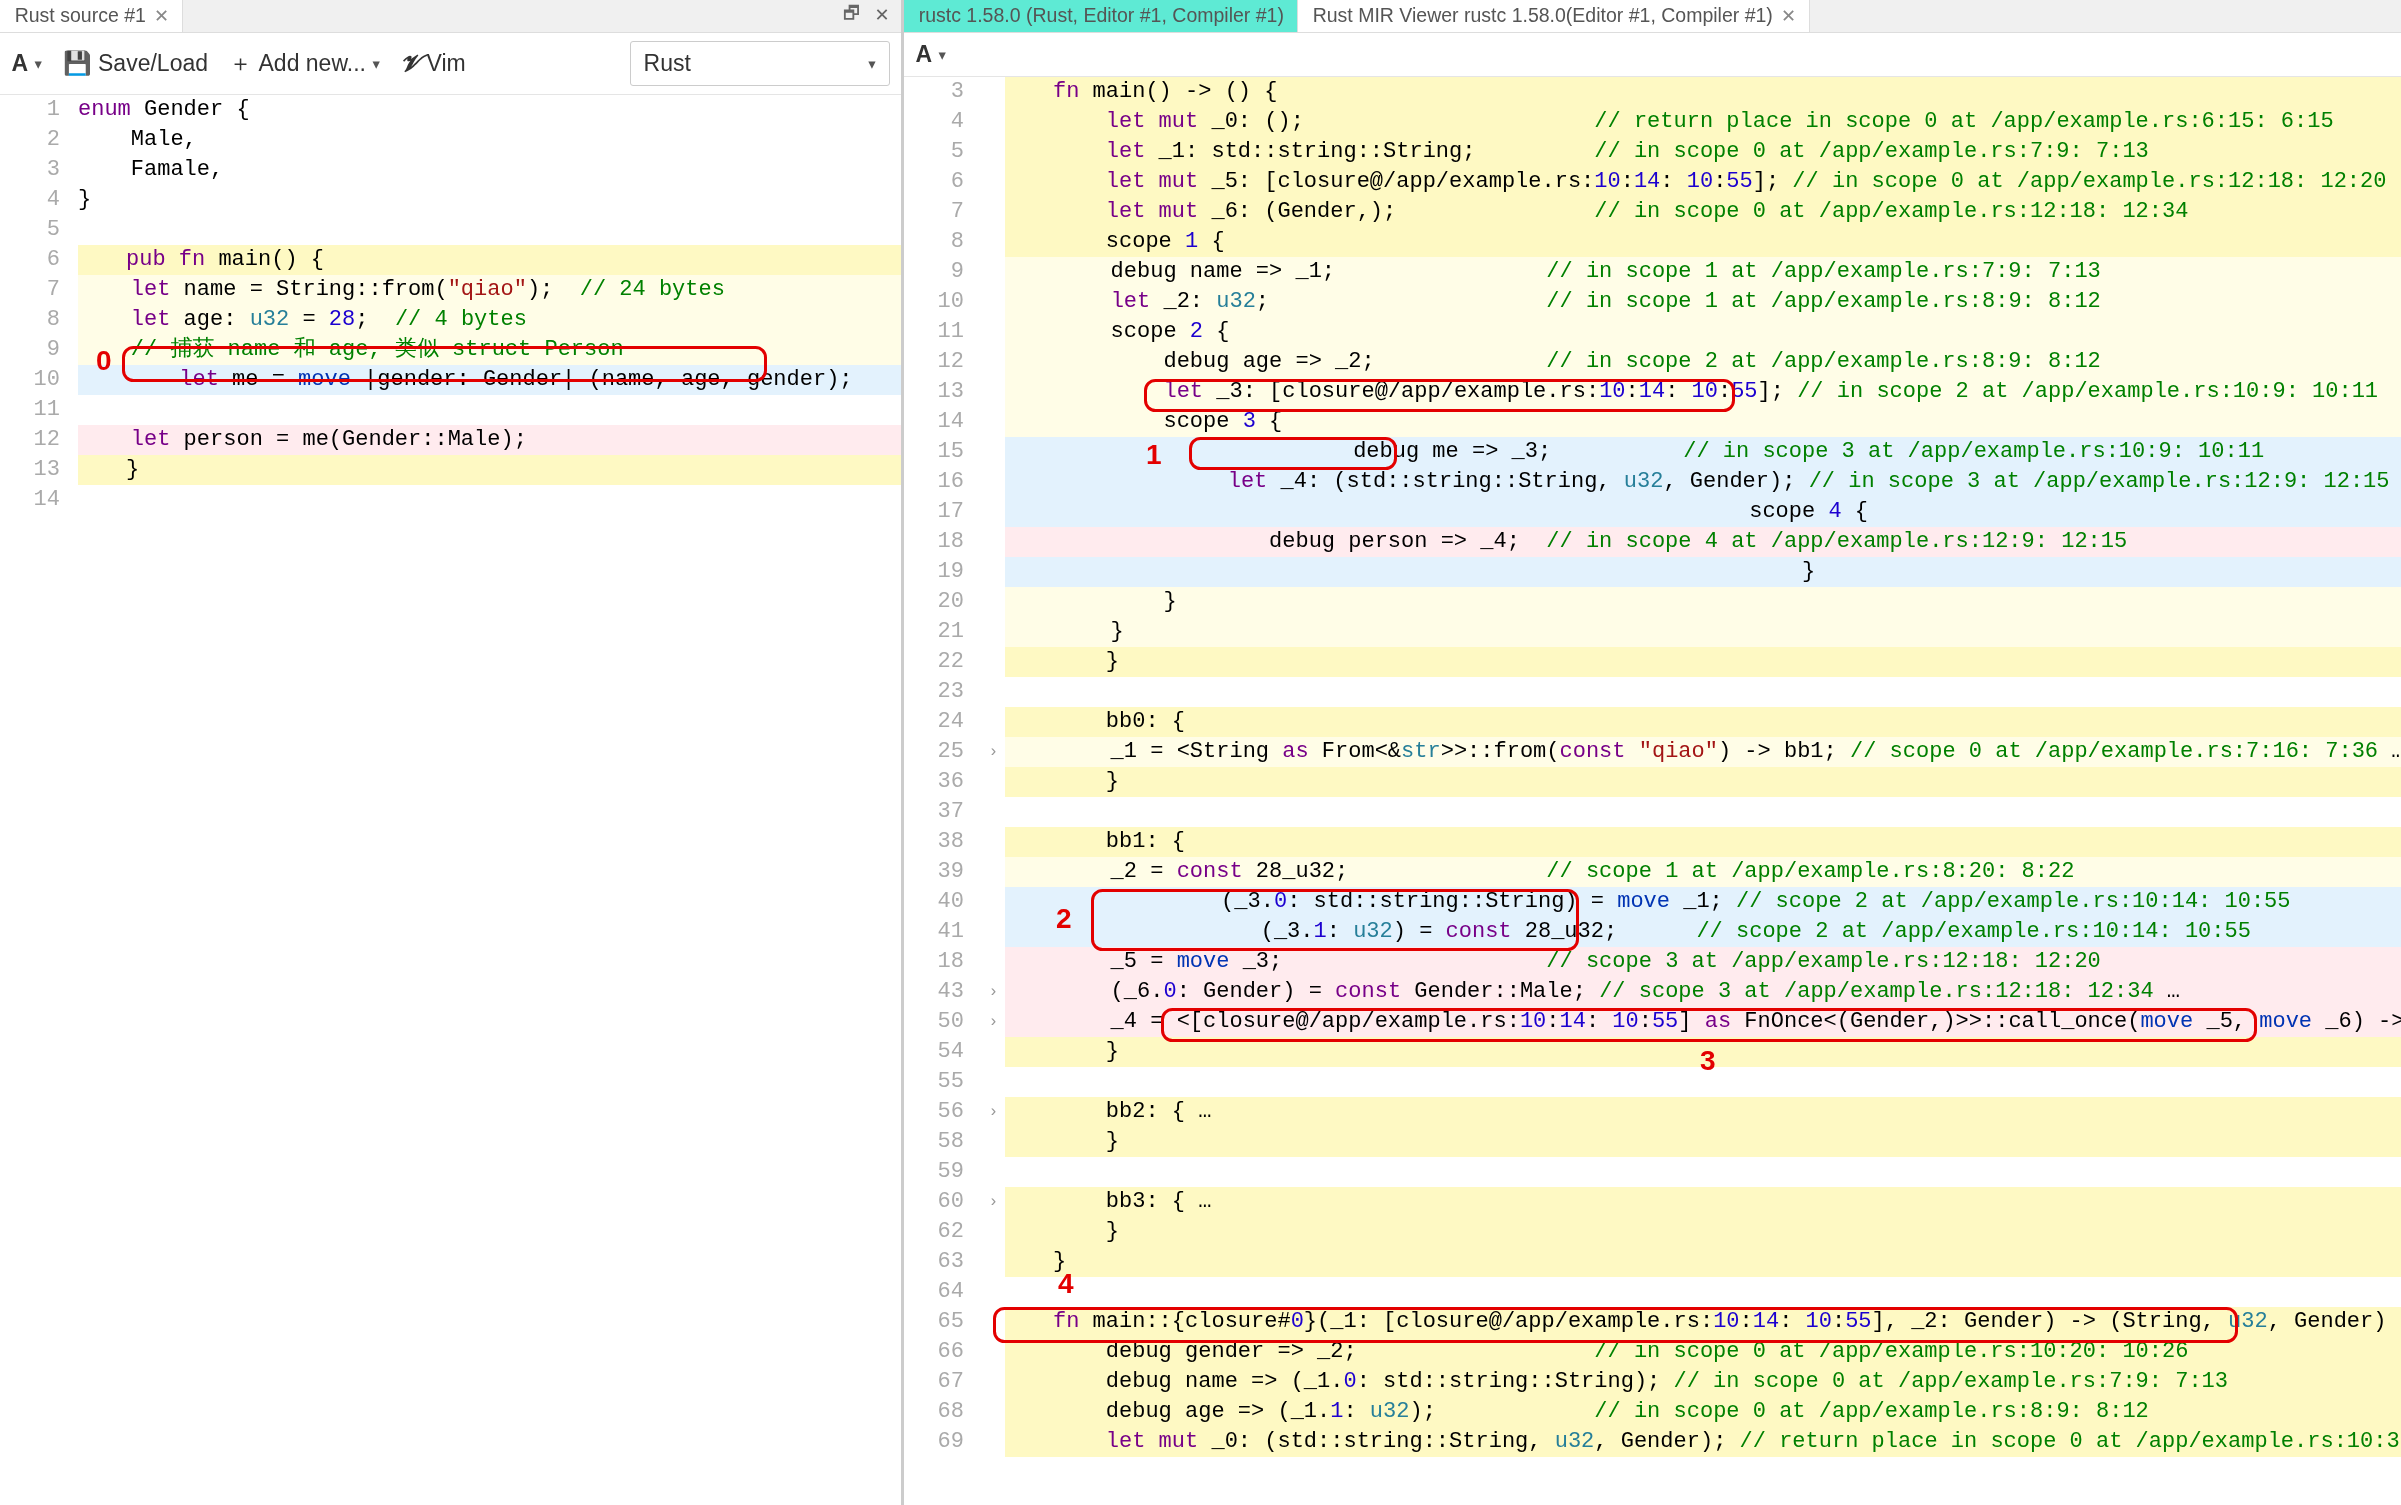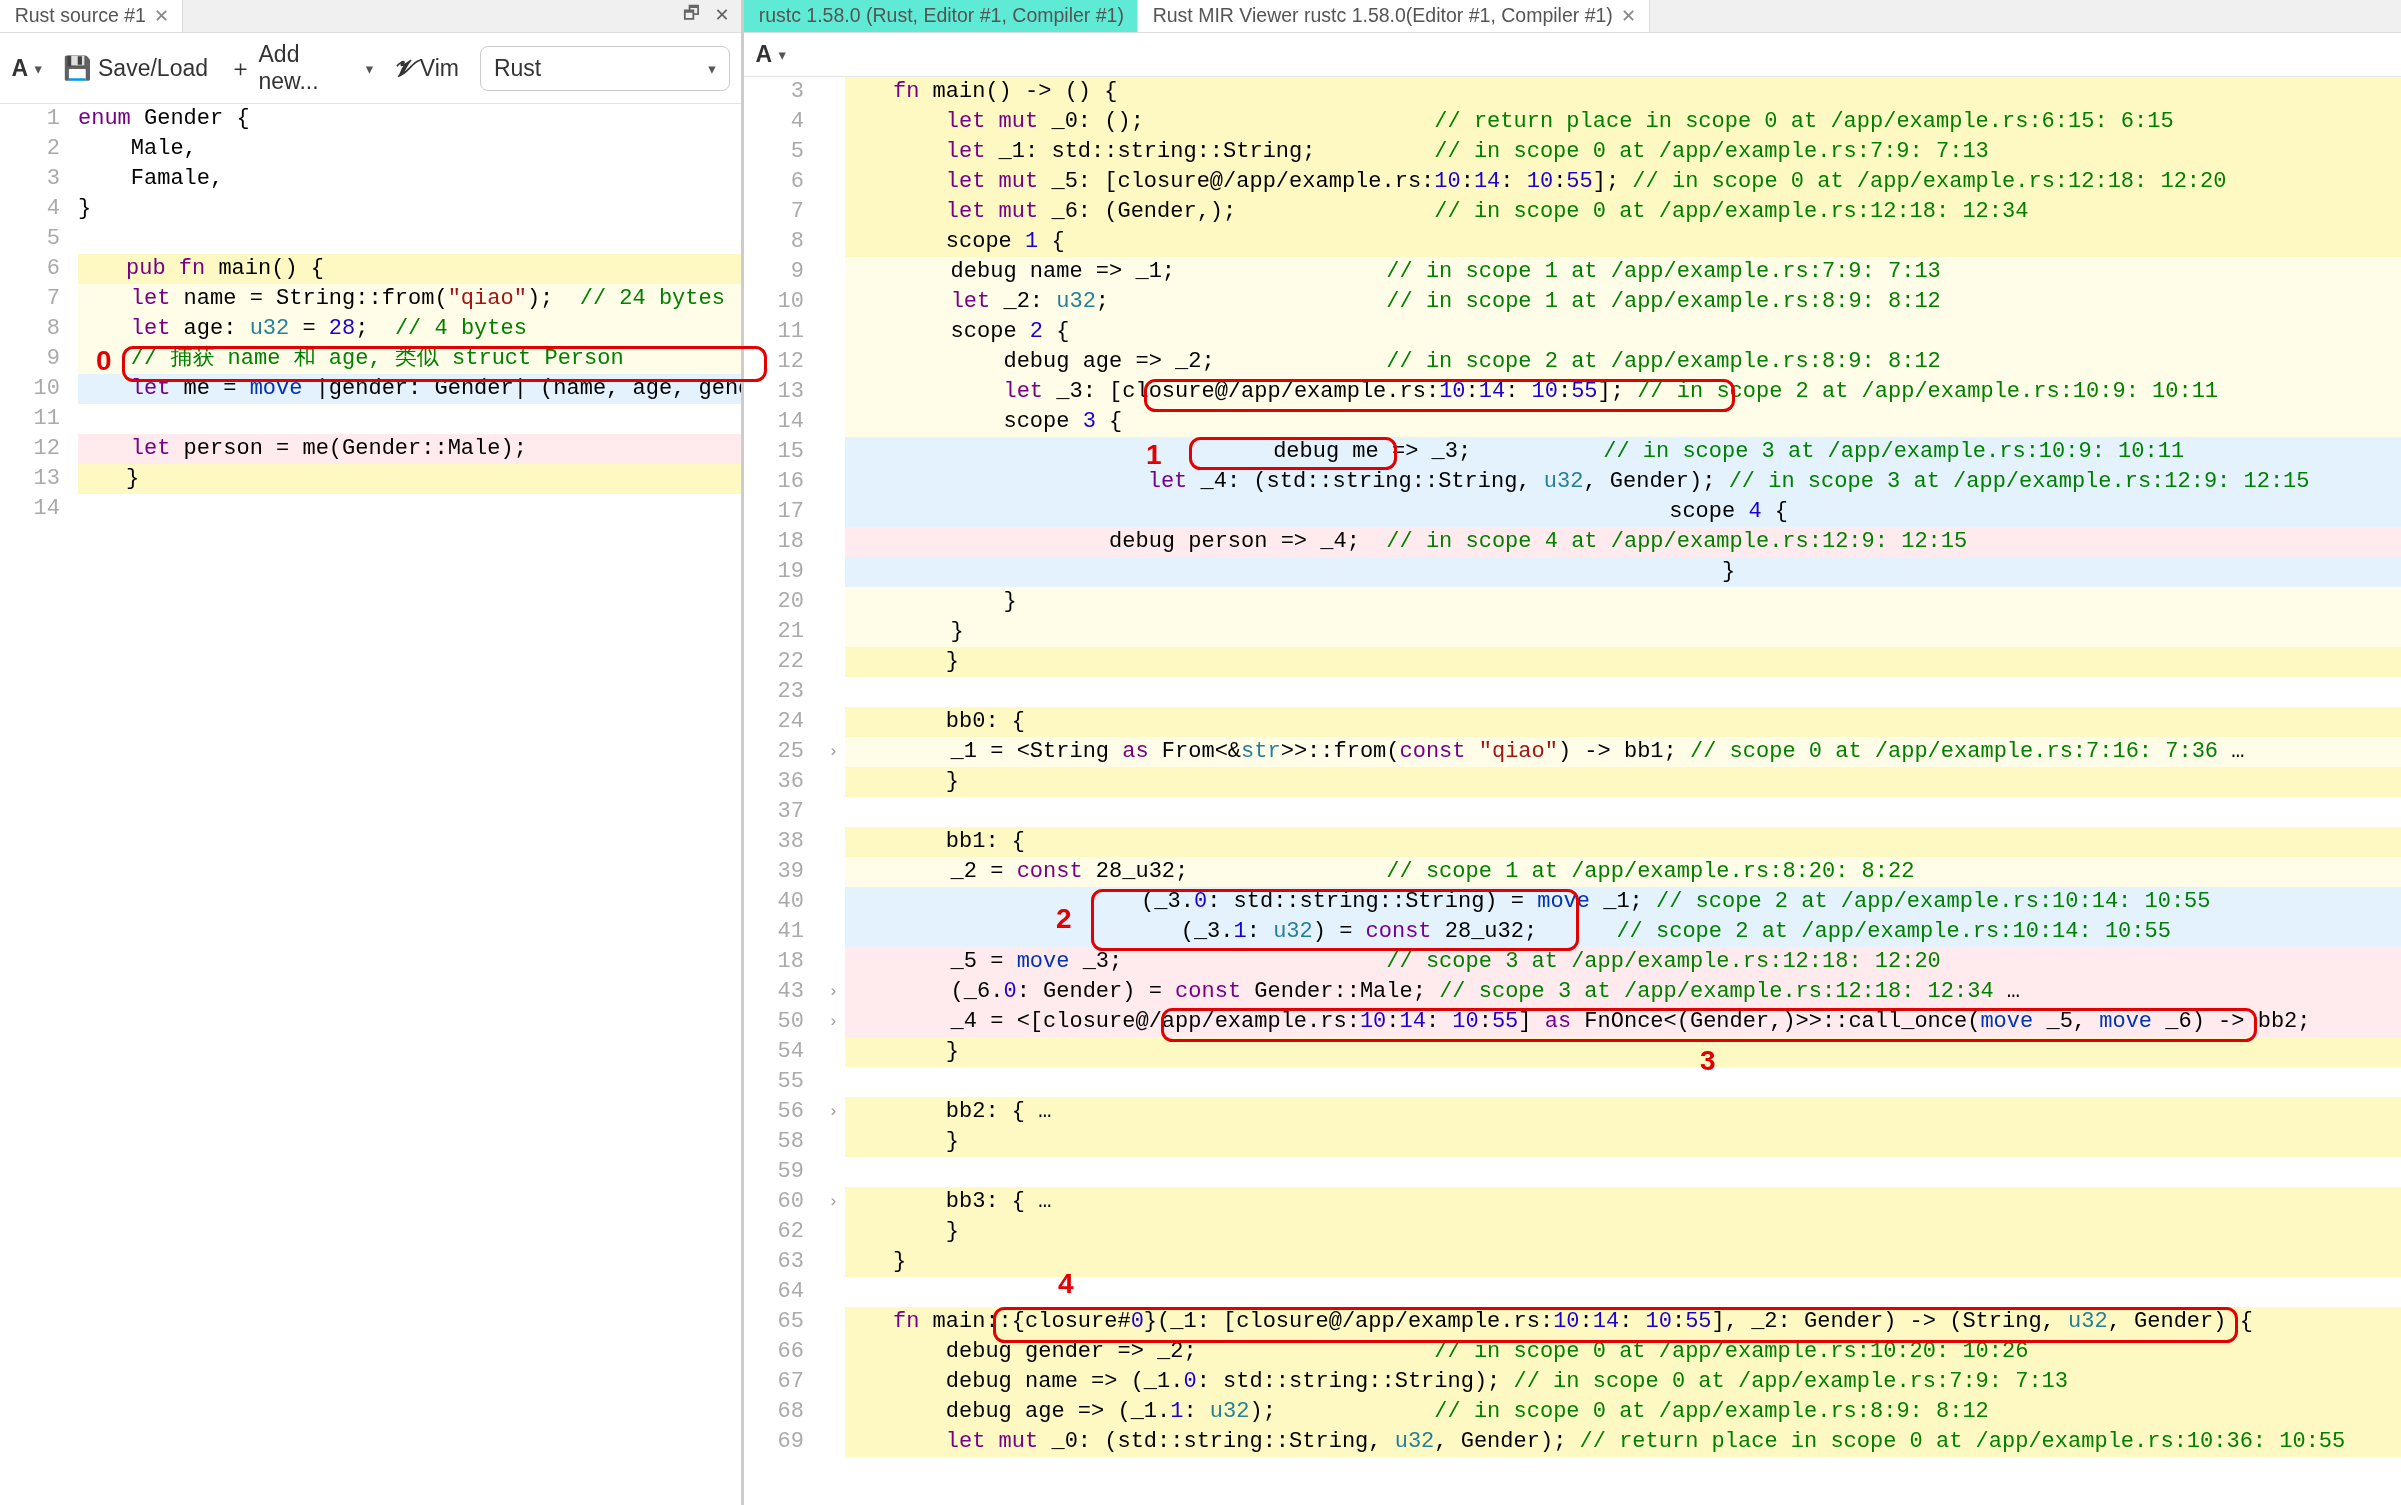--- a/index.html
+++ b/index.html
@@ -1,31 +1,31 @@
 <!DOCTYPE html>
 <html style="font-size:13px"><head>
 <meta charset="utf-8">
 <style>
 * { box-sizing: border-box; margin: 0; padding: 0; }
 body { font-family: -apple-system, BlinkMacSystemFont, "Segoe UI", Arial, sans-serif; font-size: 21px; background: #fff; overflow: hidden; }
 .app { display: flex; height: 1506px; width: 2401px; }
 .pane { display: flex; flex-direction: column; overflow: hidden; }
-.pane-left { width: 744px; border-right: 3.3px solid #ccc; }
+.pane-left { width: 904px; border-right: 3.3px solid #ccc; }
 .pane-right { flex: 1; }
 .tabbar { display: flex; background: #f0f0f0; border-bottom: 0.8px solid #ddd; height: 33px; align-items: flex-end; font-size: 19.5px; color: #555; }
 .tab { padding: 4.9px 13px 4.9px 14.7px; display: flex; align-items: center; gap: 8.1px; background: #5eead4; cursor: pointer; border-right: 0.8px solid #ddd; }
 .tab.active { background: #fff; }
 .tab-close { font-size: 18px; color: #888; cursor: pointer; }
 .tabbar-spacer { flex: 1; }
 .win-btns { display: flex; gap: 4.9px; padding-right: 6.5px; align-items: center; font-size: 18px; color: #666; }
 .win-btn { padding: 1.6px 4.9px; cursor: pointer; }
 .toolbar { display: flex; align-items: center; padding: 8.1px 11.4px; gap: 21px; border-bottom: 0.8px solid #e5e5e5; font-size: 23px; color: #333; }
 .tool-item { display: flex; align-items: center; gap: 6.5px; cursor: pointer; }
 .caret { font-size: 14.7px; color: #555; }
-.lang-select { margin-left: auto; display: flex; align-items: center; width: 260px; border: 0.8px solid #ccc; border-radius: 8px; padding: 8.1px 13px; font-size: 23px; color: #333; cursor: pointer; justify-content: space-between; }
+.lang-select { margin-left: auto; display: flex; align-items: center; width: 260px; border: 0.8px solid #ccc; border-radius: 3px; padding: 8.1px 13px; font-size: 23px; color: #333; cursor: pointer; justify-content: space-between; }
 .editor { flex: 1; overflow: auto; position: relative; font-family: Menlo, Consolas, "Courier New", monospace; font-size: 22px; }
 .code-line { display: flex; align-items: flex-start; min-height: 30px; line-height: 30px; white-space: pre; }
 .gutter { width: 78px; text-align: right; padding-right: 18px; color: #aaa; user-select: none; flex-shrink: 0; }
 .fold-col { width: 23px; flex-shrink: 0; color: #999; font-size: 16.3px; text-align: center; }
 .fold-col .chev { cursor: pointer; }
 .code-content { flex: 1; padding-left: 0; position: relative; }
 .hl-yellow { background: #fffde7; }
 .hl-teal   { background: #fef9c3; padding-left: 48px; }
 .hl-blue   { background: #e3f2fd; text-align: center; }
 .hl-red    { background: #ffebee; }

